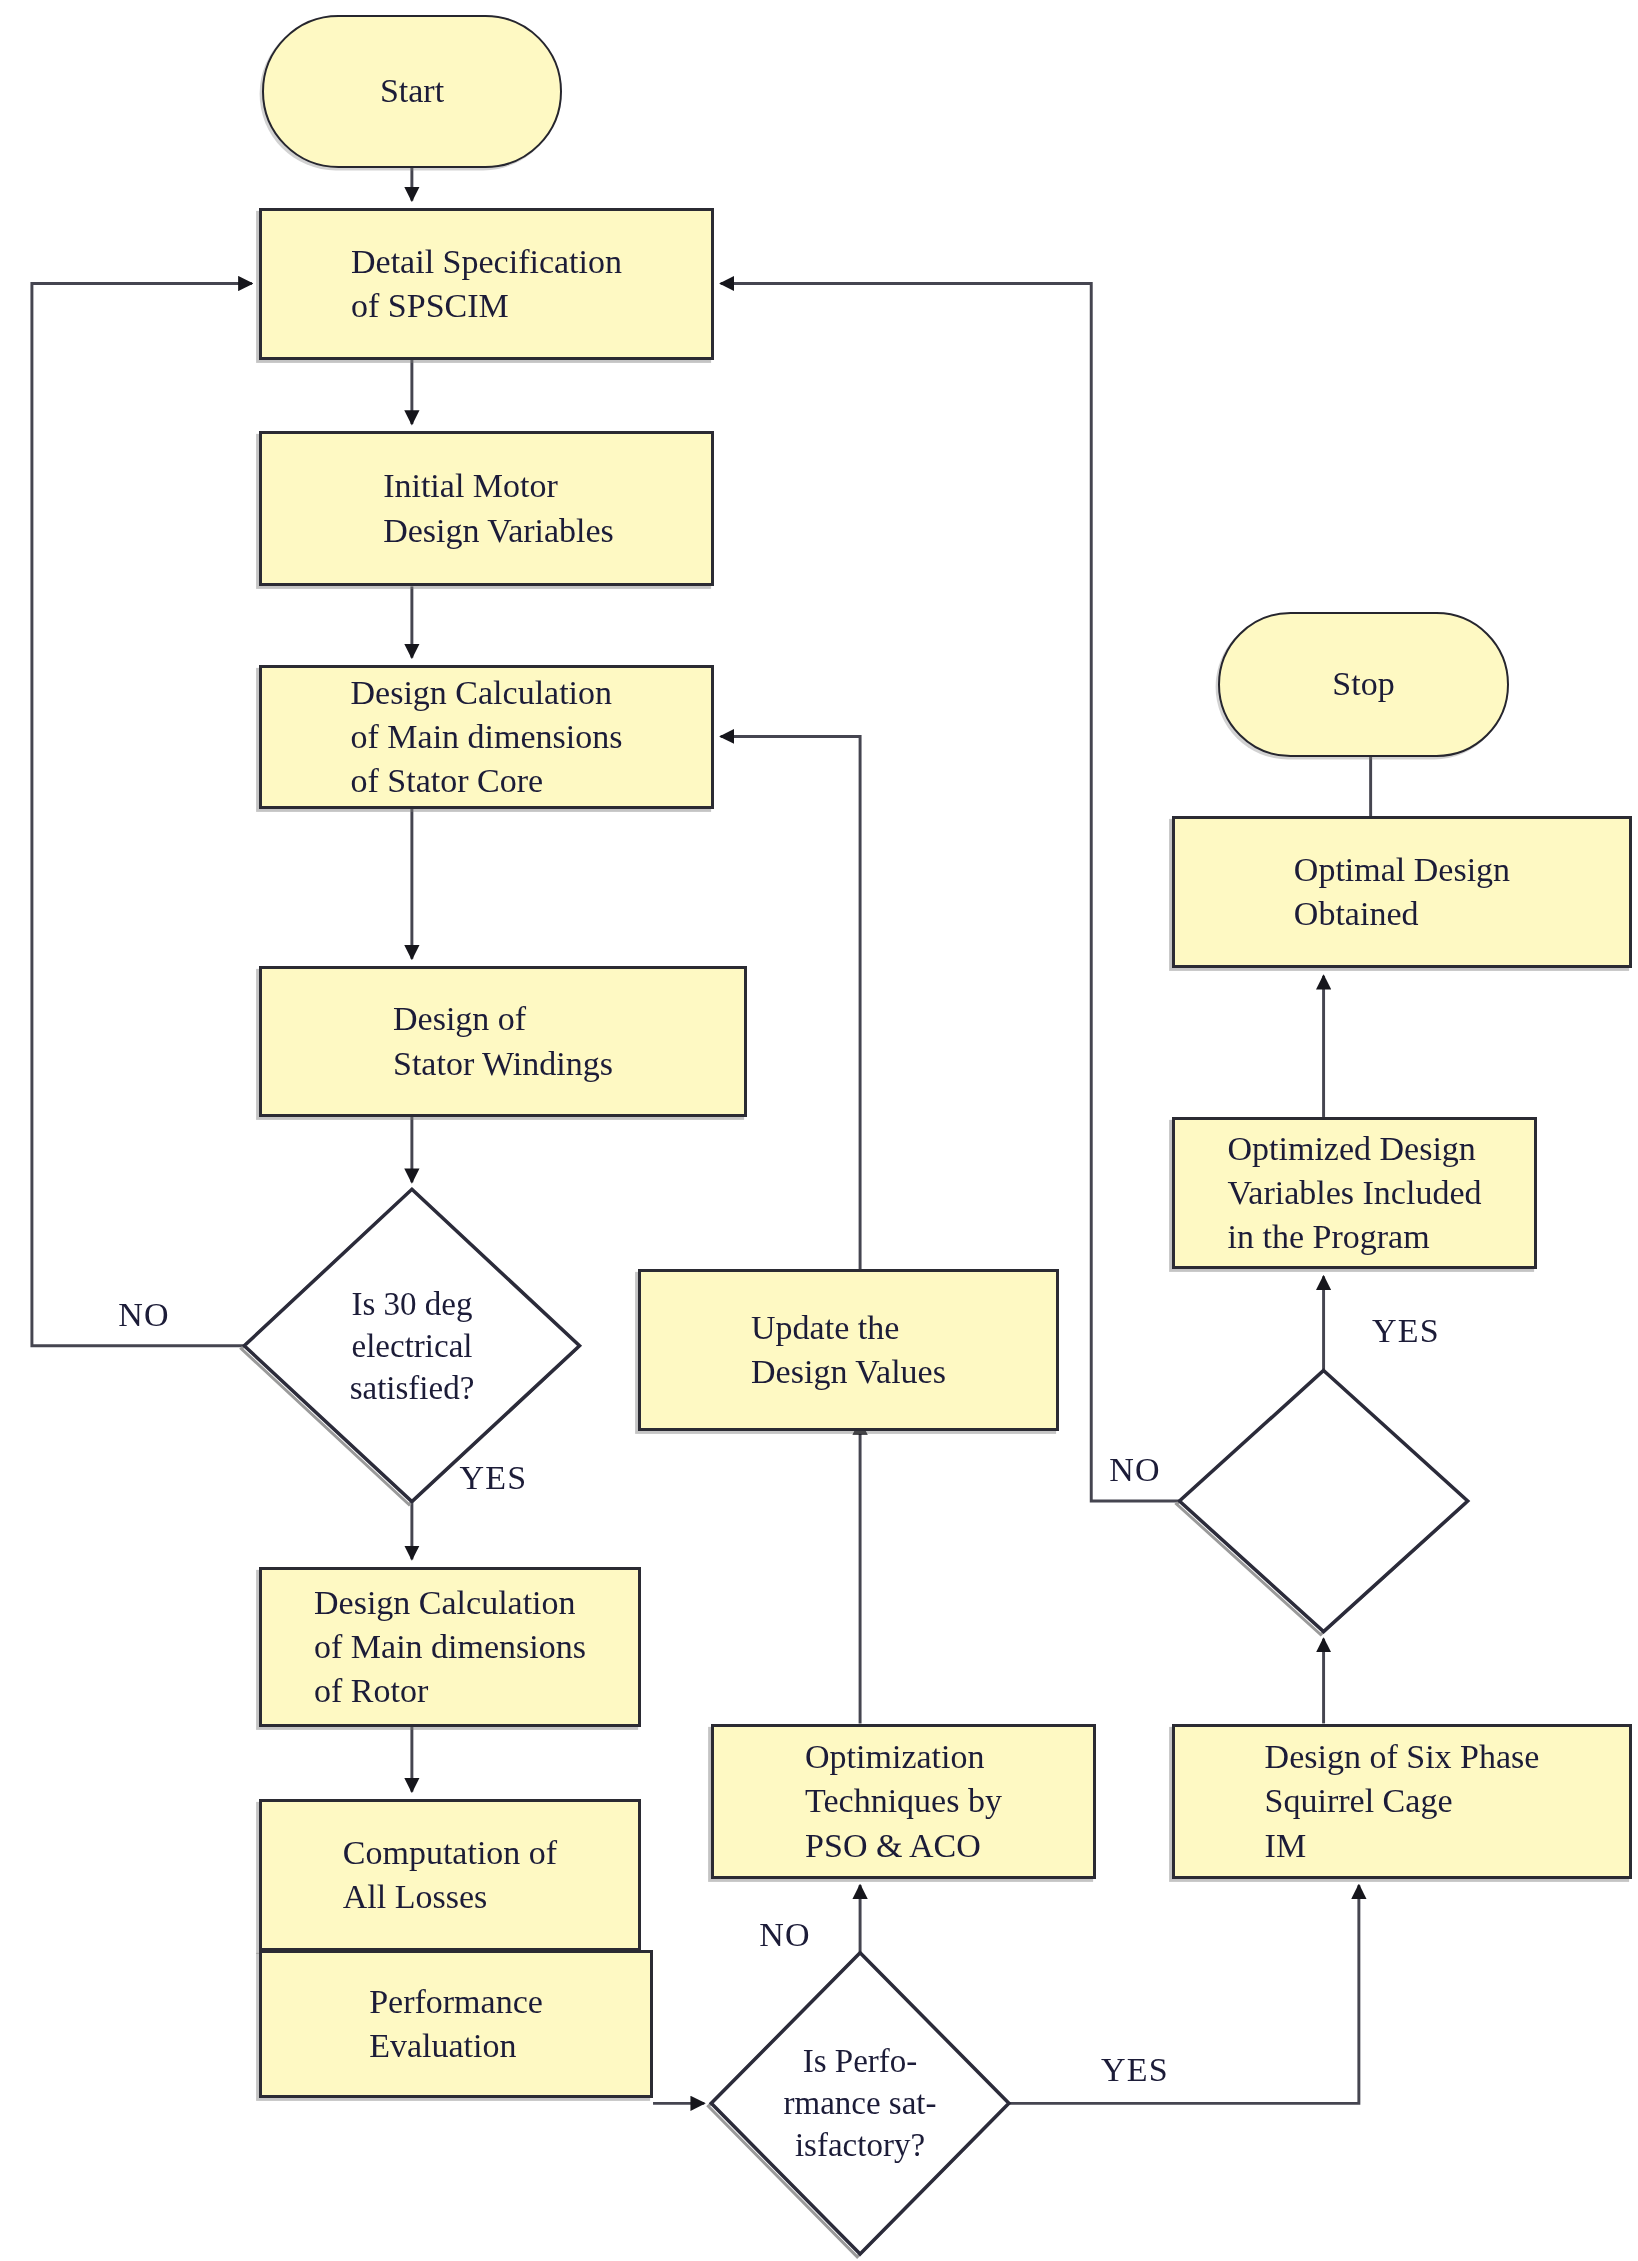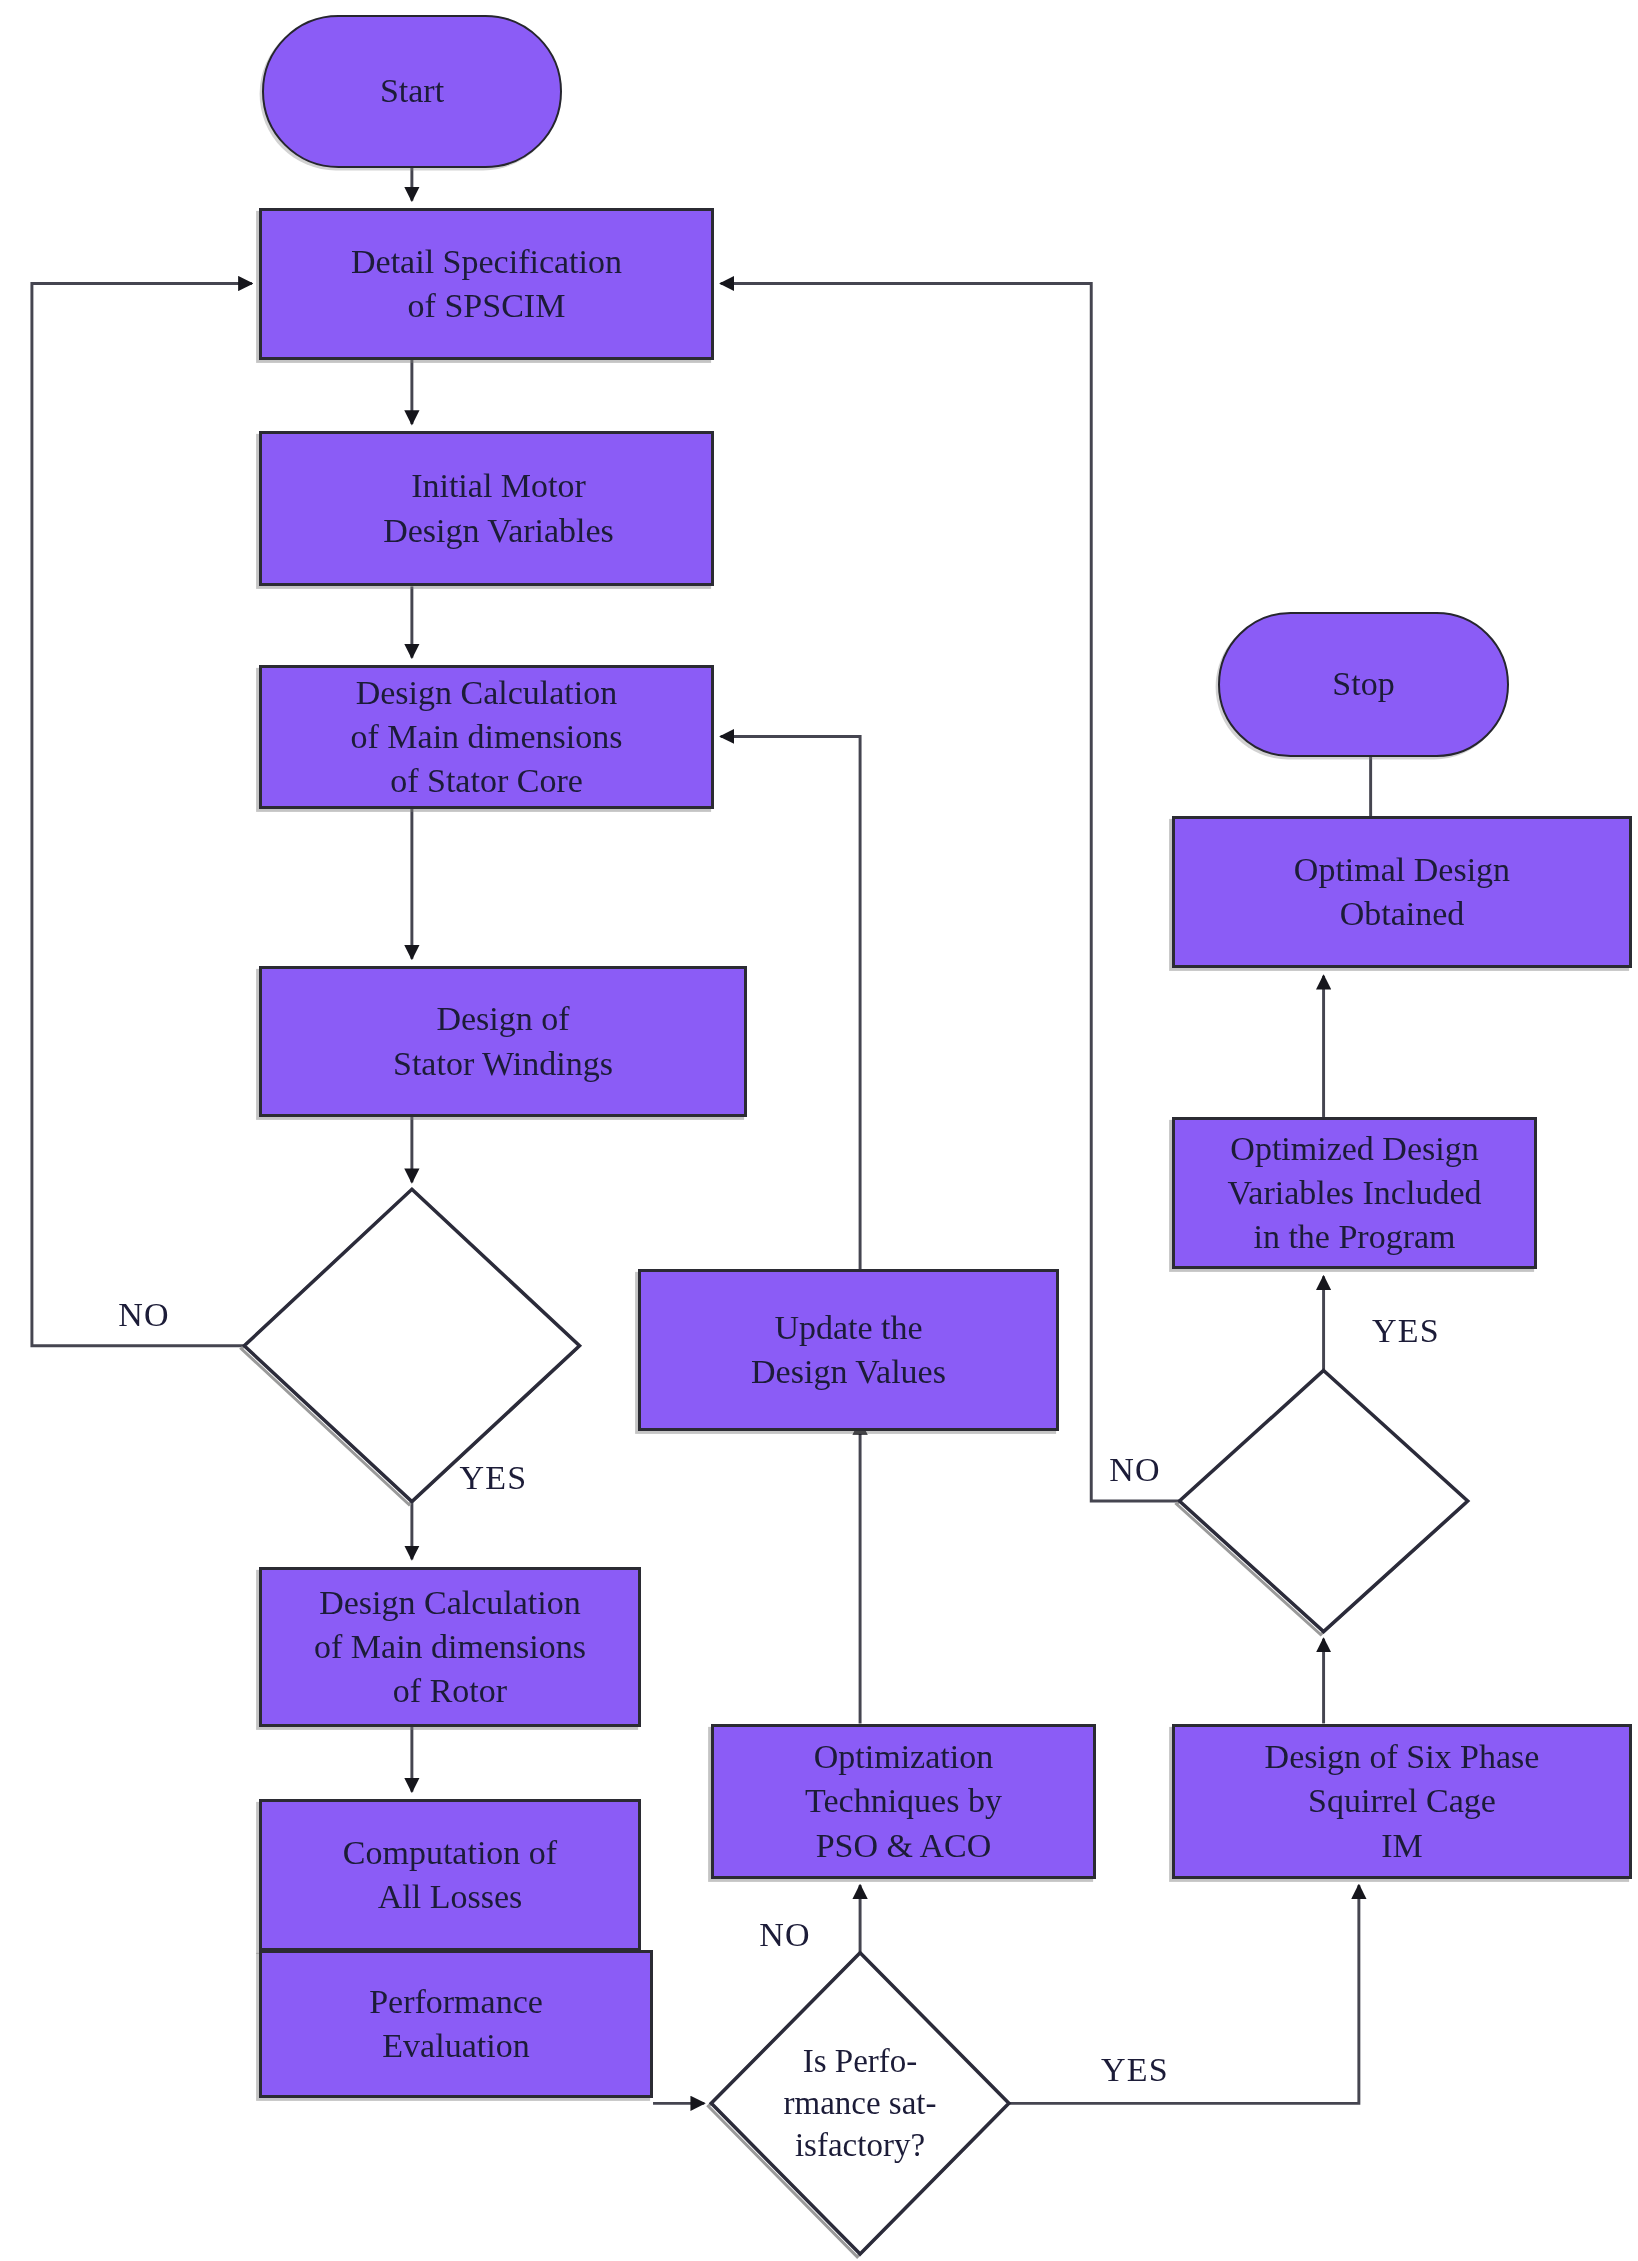--- a/index.html
+++ b/index.html
@@ -22,25 +22,24 @@
     top: 0;
     width: 1639px;
     height: 2261px;
   }
   .node {
     position: absolute;
     box-sizing: border-box;
     display: flex;
     align-items: center;
     justify-content: center;
-    text-align: center;
     white-space: pre-line;
     font-size: 34px;
     line-height: 1.3;
-    background: #8b5cf6;
+    background: #fef9c3;
     color: #1c1c38;
   }
   .process {
     border: 3.5px solid #2b2b33;
     box-shadow: -2.9px 2.9px 0 rgba(125,125,125,0.45);
   }
   .terminator {
     border: 2.9px solid #26262e;
     border-radius: 588px;
     box-shadow: -2.4px 2.4px 0 rgba(125,125,125,0.35);
@@ -143,20 +142,23 @@
 
   <div class="node process" style="left:1172px; top:1724px; width:460px; height:155px;">Design of Six Phase
 Squirrel Cage
 IM</div>
   <div class="node process" style="left:1172px; top:1117px; width:365px; height:152px;">Optimized Design
 Variables Included
 in the Program</div>
   <div class="node process" style="left:1172px; top:816px; width:460px; height:152px;">Optimal Design
 Obtained</div>
 
+  <div class="dlabel" style="left:265px; top:1258px; width:294px; height:176px;">Is 30 deg
+electrical
+satisfied?</div>
   <div class="dlabel" style="left:713px; top:2015px; width:294px; height:176px;">Is Perfo-
 rmance sat-
 isfactory?</div>
 
   <div class="elabel" style="left:94px; top:1291px; width:100px; height:47px;">NO</div>
   <div class="elabel" style="left:429px; top:1454px; width:129px; height:47px;">YES</div>
   <div class="elabel" style="left:732px; top:1911px; width:106px; height:47px;">NO</div>
   <div class="elabel" style="left:1076px; top:2046px; width:118px; height:47px;">YES</div>
   <div class="elabel" style="left:1085px; top:1446px; width:100px; height:47px;">NO</div>
   <div class="elabel" style="left:1347px; top:1307px; width:118px; height:47px;">YES</div>

